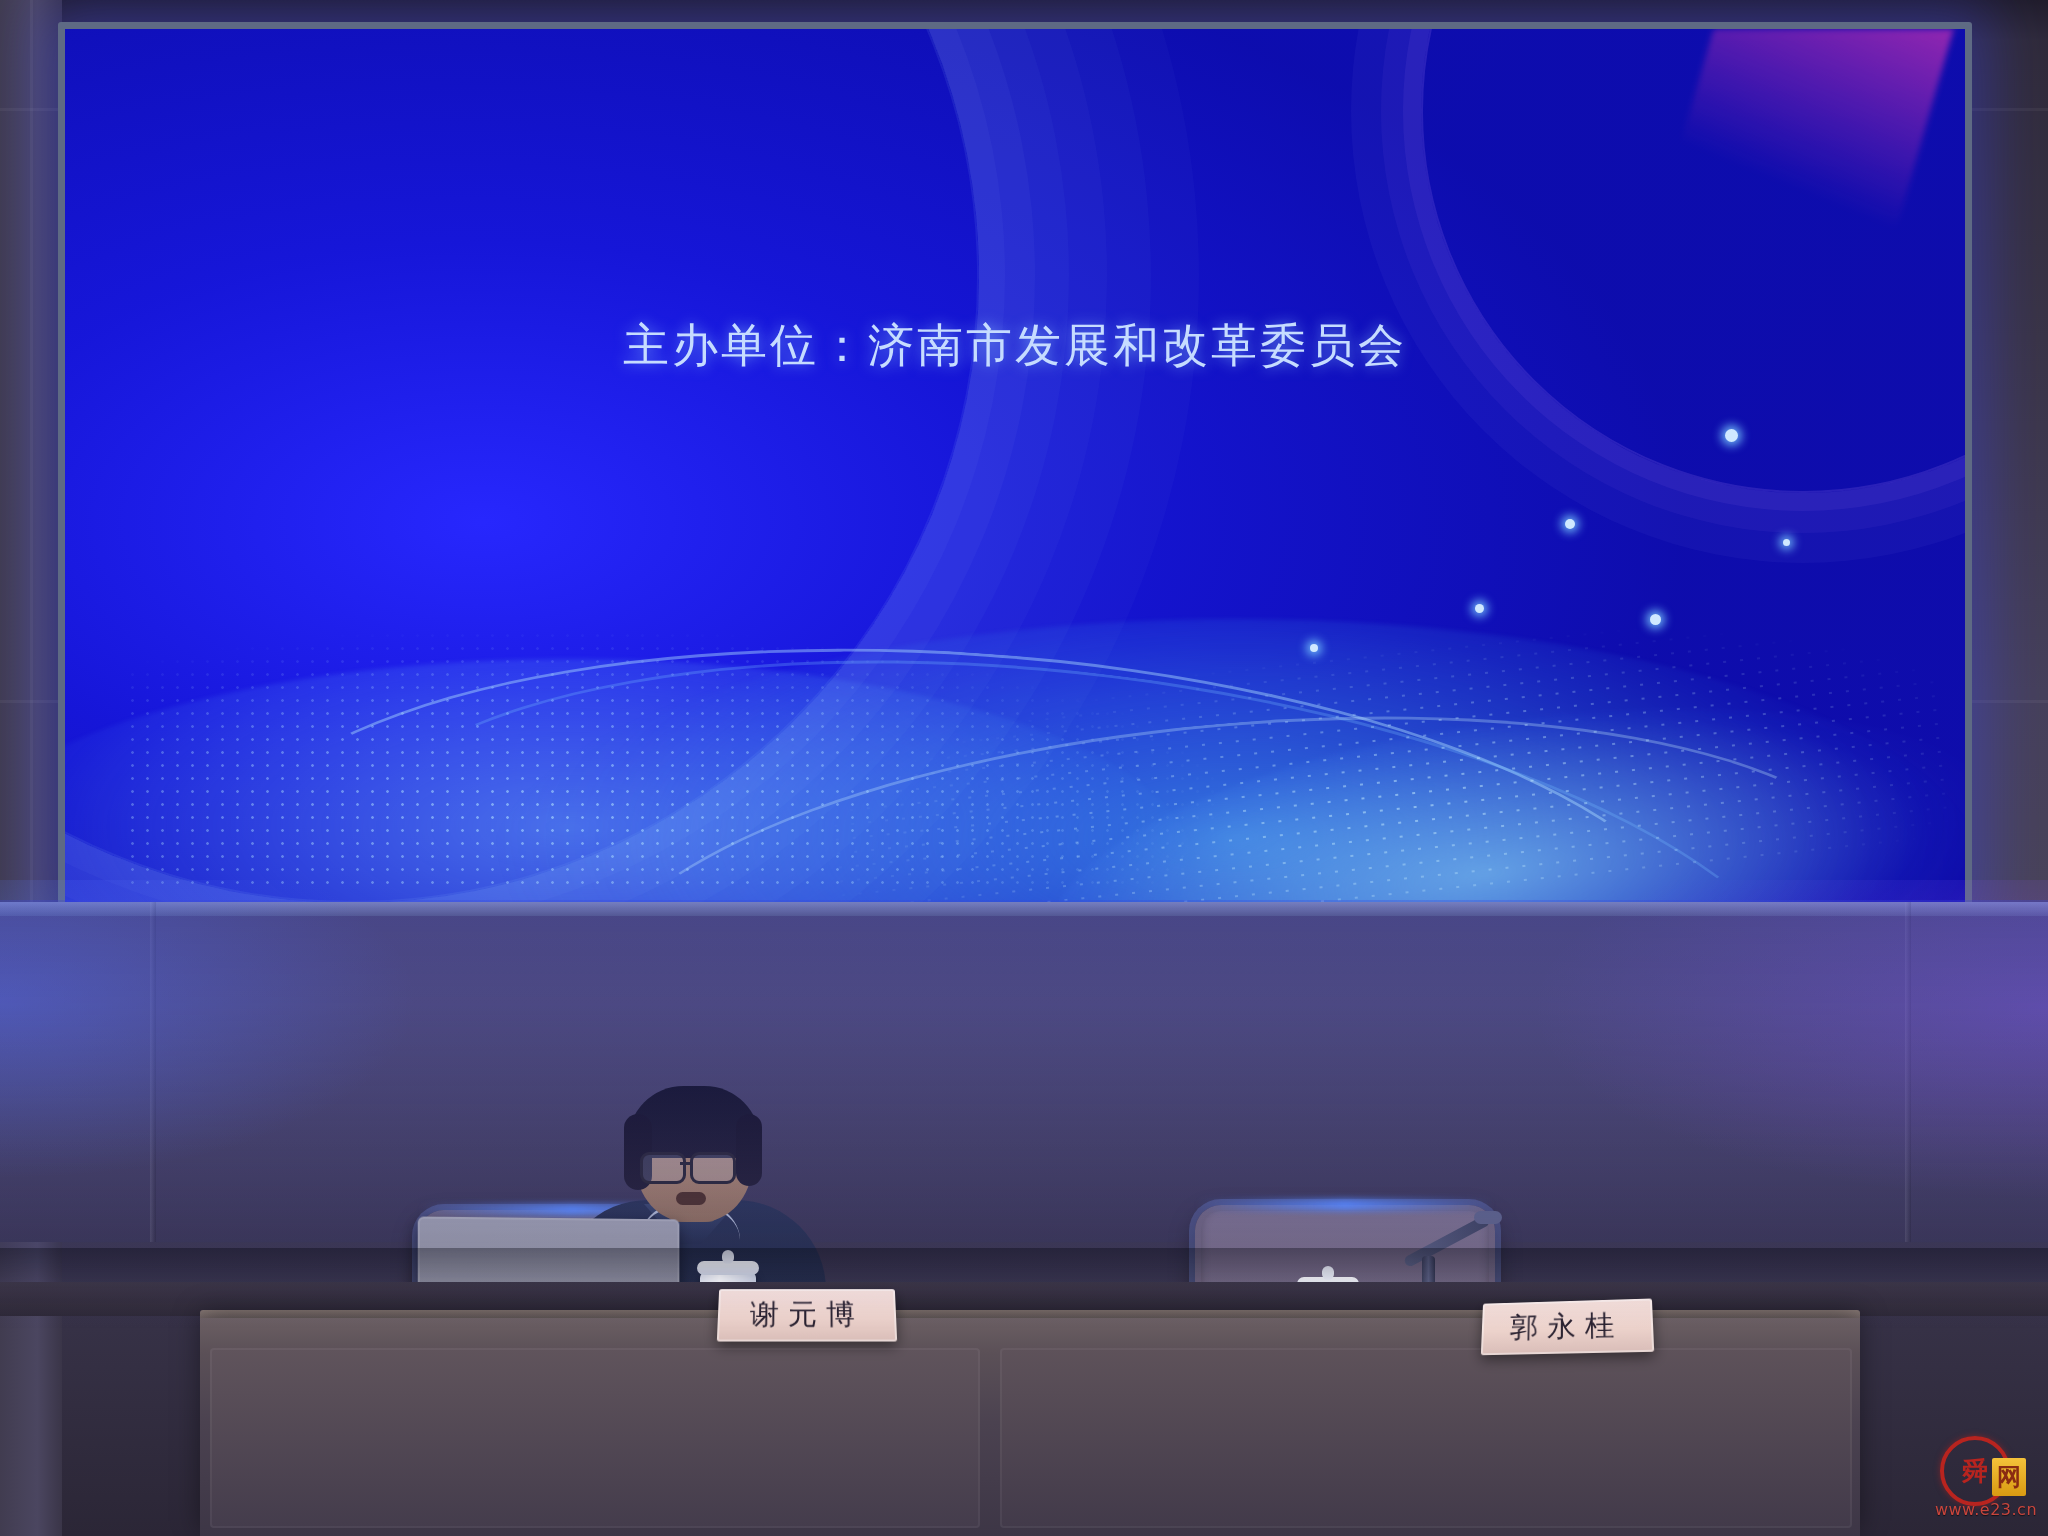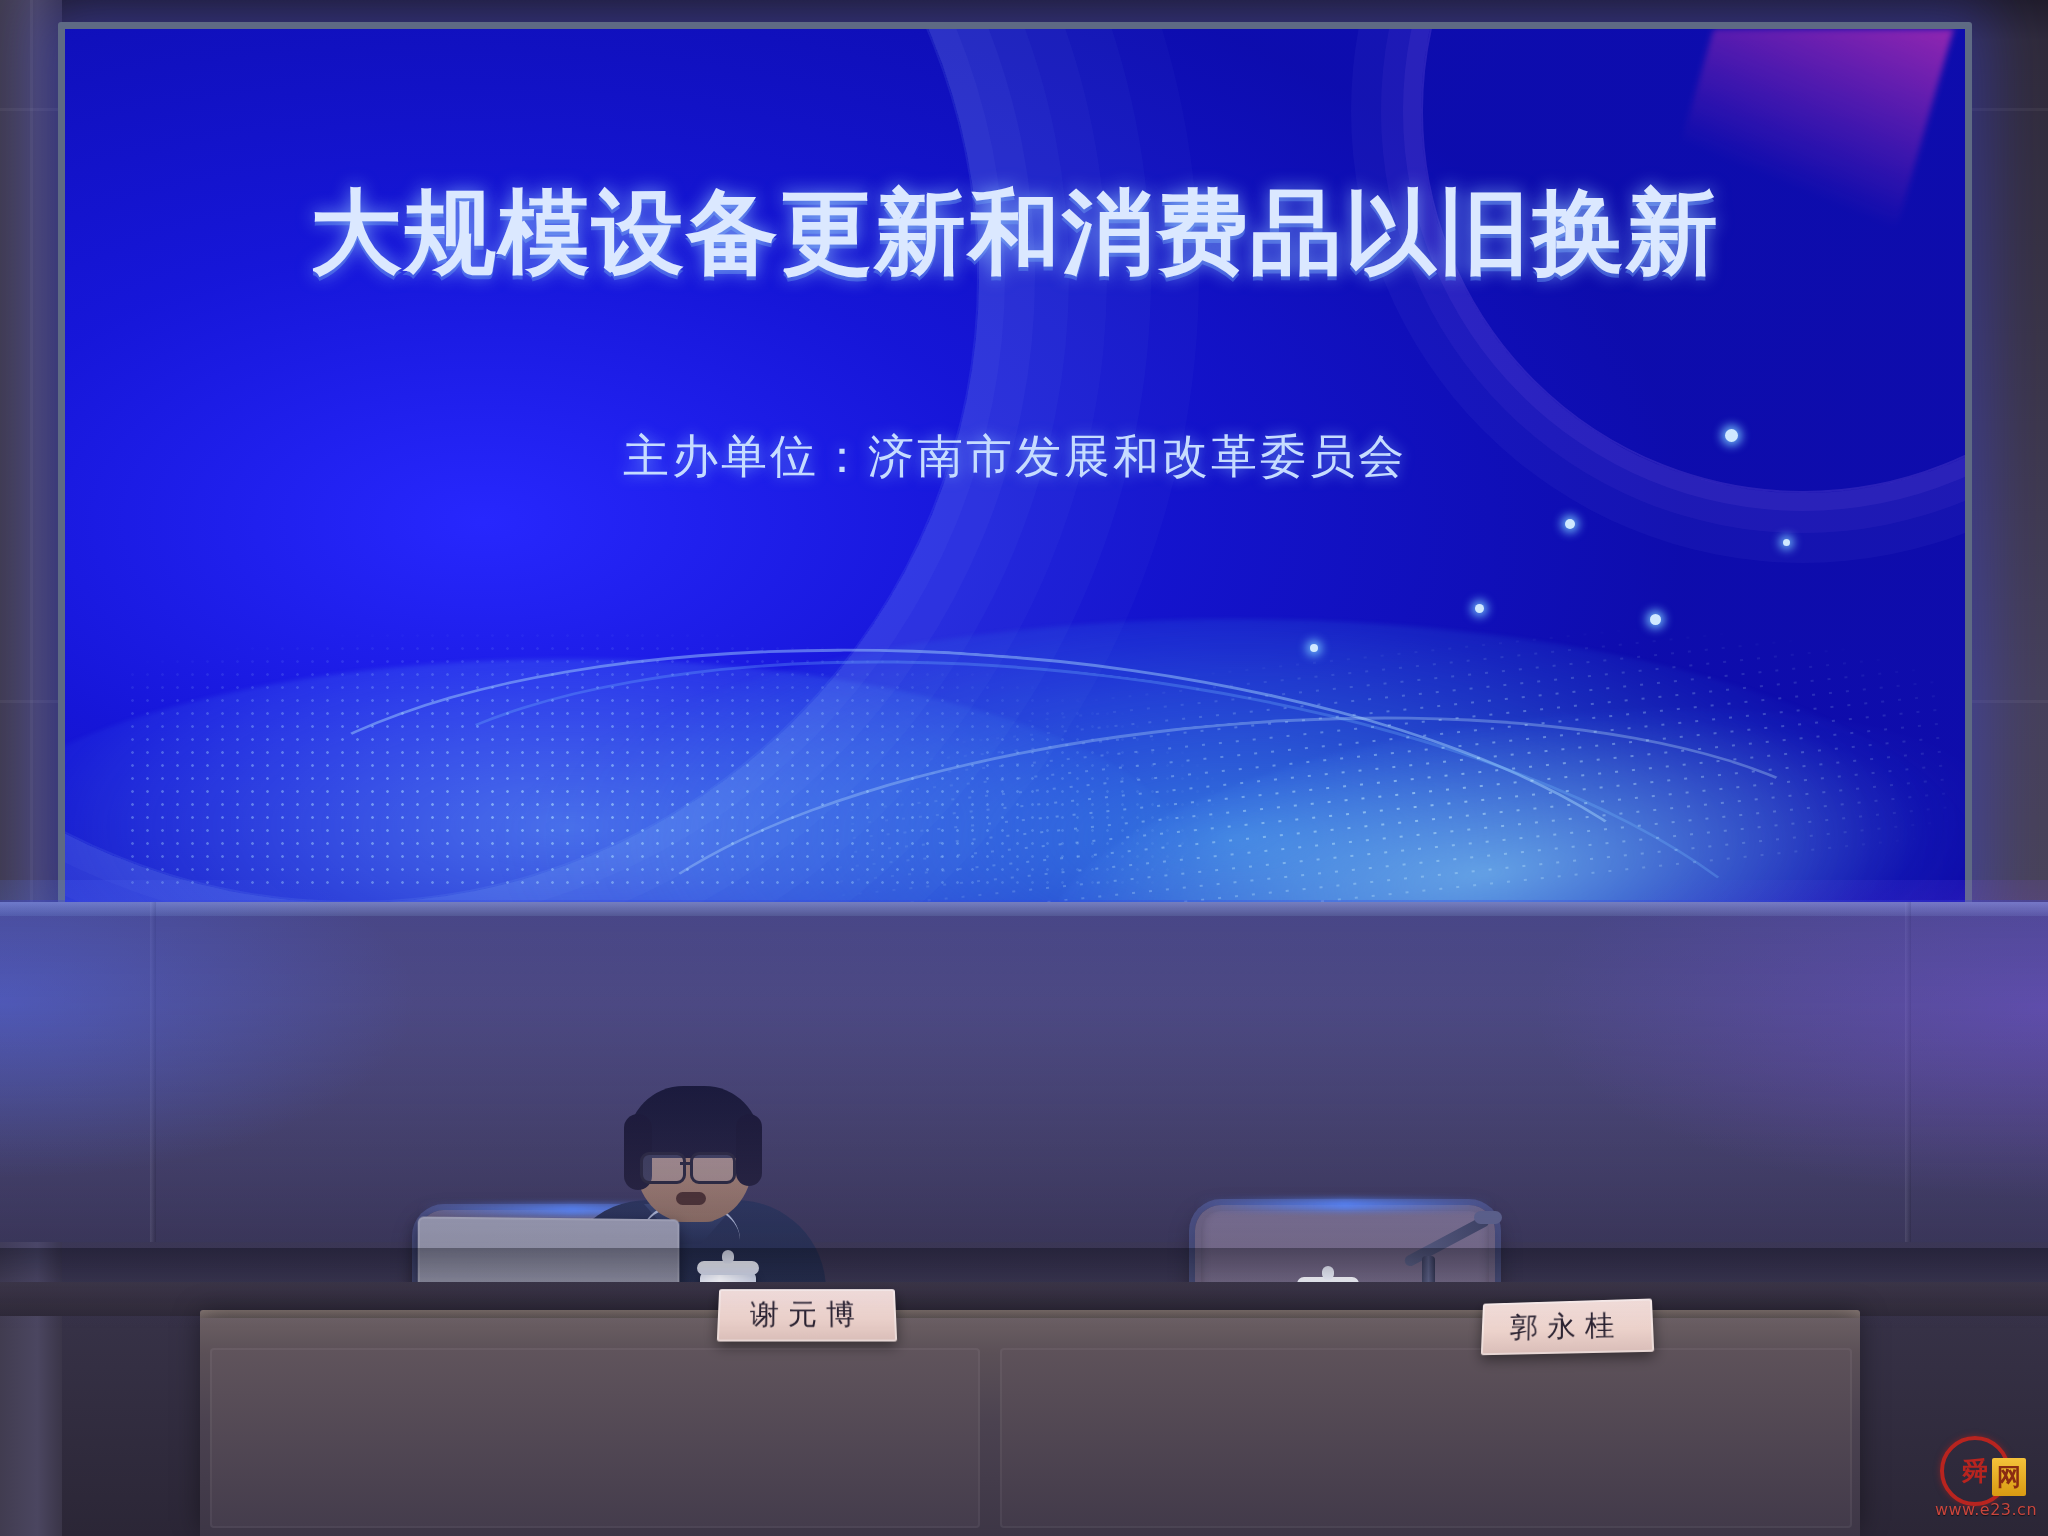--- a/index.html
+++ b/index.html
@@ -76,21 +76,21 @@
 
   
   .screen-text{position:absolute;inset:0;display:flex;flex-direction:column;align-items:center;}
   .title{margin-top:148px;text-align:center;color:#dbe8ff;
        font-family:"DejaVu Sans","Liberation Sans",sans-serif;
        font-weight:bold;font-size:92px;line-height:112px;letter-spacing:2px;
        text-shadow:0 0 18px rgba(150,200,255,.75),0 4px 0 rgba(80,120,230,.55);
        white-space:nowrap;}
   .title .l2{margin-top:10px;display:block;}
   .subtitle{margin-top:126px;text-align:left;color:#c6dcff;
-       font-family:Liberation Serif, serif;
+       font-family:Liberation Sans, sans-serif;
        font-size:46px;line-height:84px;letter-spacing:3px;
        text-shadow:0 0 14px rgba(140,195,255,.7);white-space:nowrap;}
 
   
   .wall-lower{position:absolute;left:0;top:902px;width:2048px;height:340px;
        background:linear-gradient(180deg,#4e4764 0%,#514a68 30%,#453f59 70%,#3a3550 100%);}
   .wall-trim{position:absolute;left:0;top:902px;width:2048px;height:14px;
        background:linear-gradient(180deg,#8e97b4,#5d6078);}
   .wall-col{position:absolute;top:902px;width:6px;height:340px;
        background:linear-gradient(90deg,rgba(255,255,255,.10),rgba(0,0,0,.16));}
@@ -258,21 +258,20 @@
 
     <div class="sparkle" style="left:1660px;top:400px;width:13px;height:13px;"></div>
     <div class="sparkle" style="left:1500px;top:490px;width:10px;height:10px;"></div>
     <div class="sparkle" style="left:1410px;top:575px;width:9px;height:9px;"></div>
     <div class="sparkle" style="left:1585px;top:585px;width:11px;height:11px;"></div>
     <div class="sparkle" style="left:1245px;top:615px;width:8px;height:8px;"></div>
     <div class="sparkle" style="left:1718px;top:510px;width:7px;height:7px;"></div>
 
     <div class="screen-text">
       <div class="title">
-        <span class="l1">大规模设备更新和消费品以旧换新</span>
       </div>
       <div class="subtitle">
         <div>主办单位：济南市发展和改革委员会</div>
       </div>
     </div>
   </div>
 
   <div class="wall-lower"></div>
   <div class="wall-trim"></div>
   <div class="wall-col" style="left:150px;"></div>

